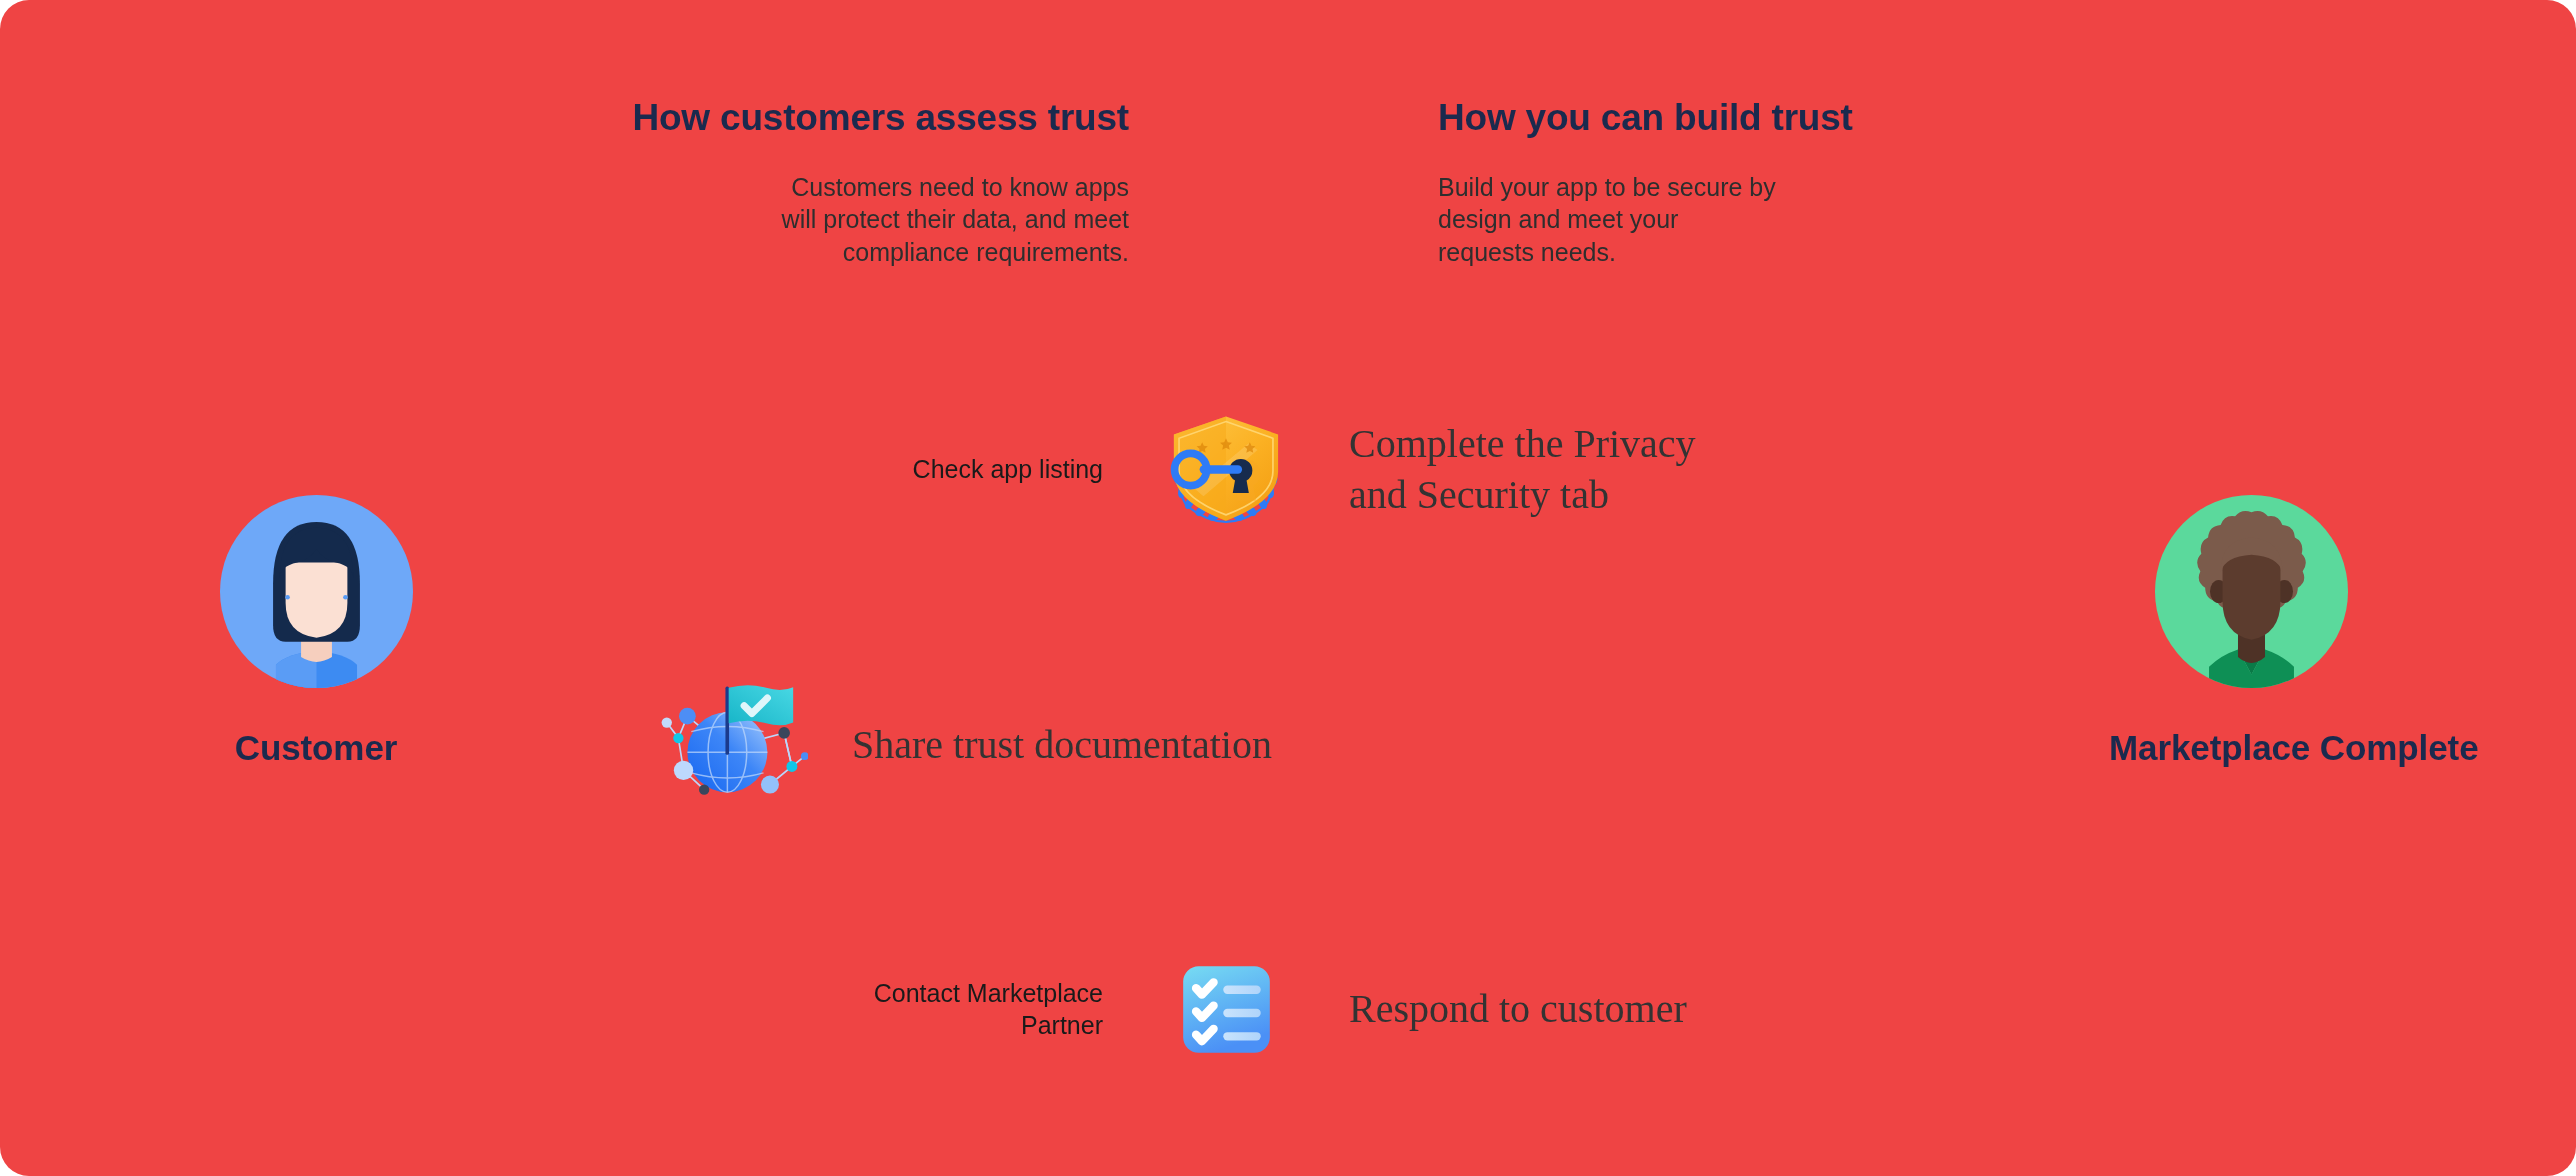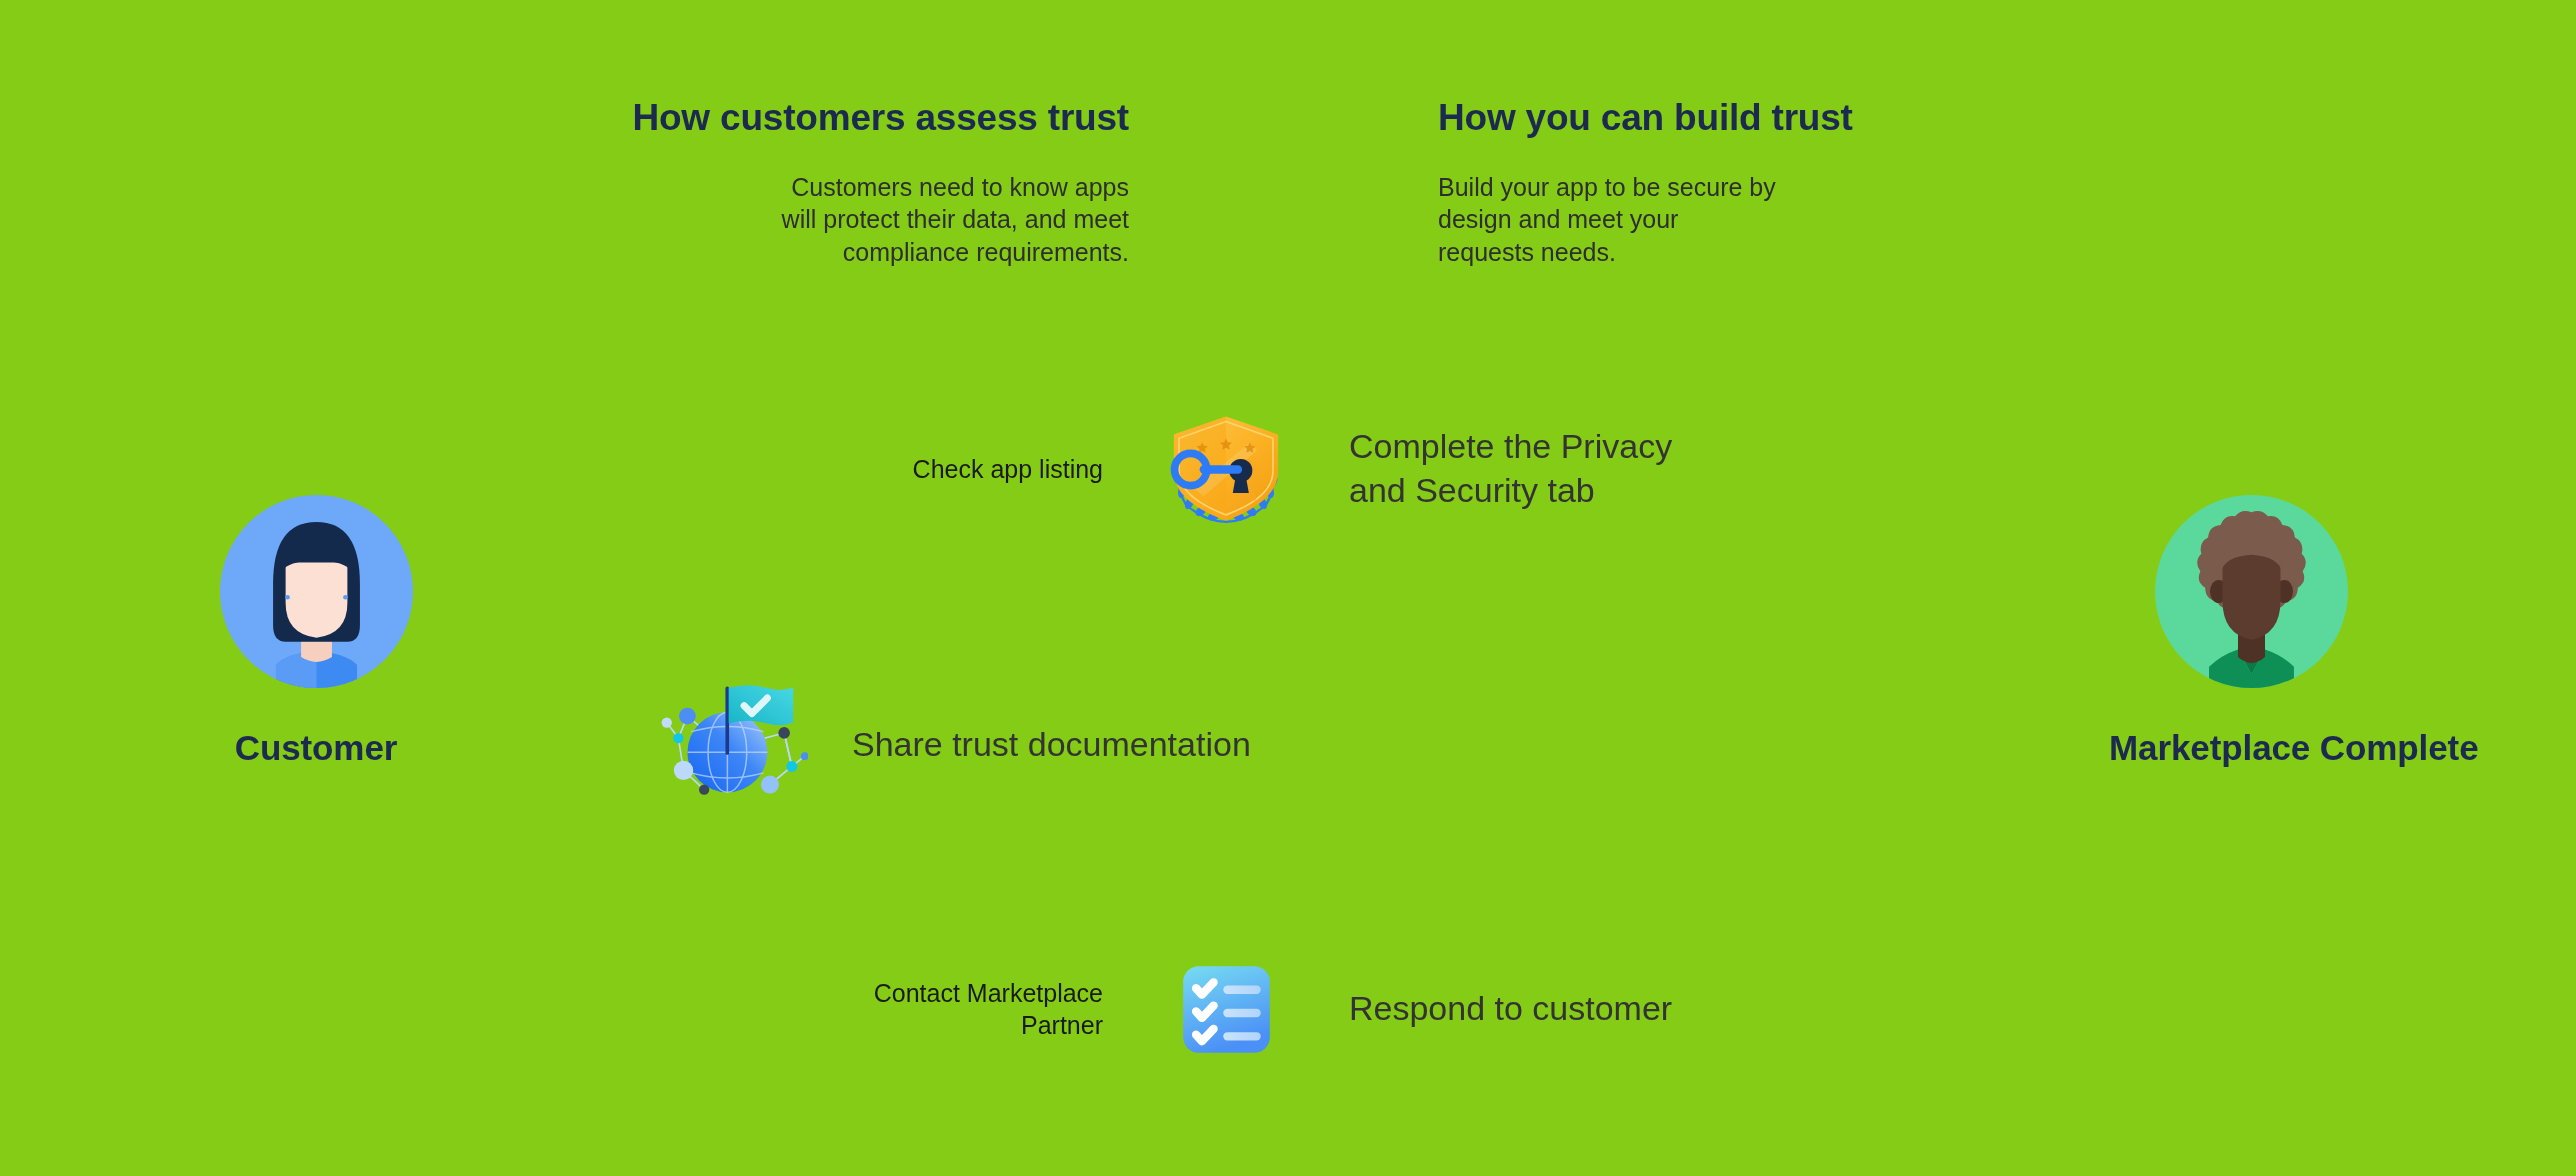--- a/index.html
+++ b/index.html
@@ -9,21 +9,22 @@
     height: 1176px;
     background: #ffffff;
     font-family: "Liberation Sans", sans-serif;
     overflow: hidden;
   }
 
   .canvas {
     position: relative;
     width: 2576px;
     height: 1176px;
-    background: #84cc16;
+    background: #ef4444;
+    border-radius: 29px;
   }
 
   
   .col-header {
     position: absolute;
     top: 97px;
   }
   .col-header.left  { left: 555px;  width: 574px;  text-align: right; }
   .col-header.right { left: 1438px; width: 477px;  text-align: left; }
 
@@ -91,24 +92,25 @@
   .row-icon {
     flex: 0 0 168px;
     display: flex;
     align-items: center;
     justify-content: center;
   }
   .row-right-text {
     flex: 1;
     text-align: left;
     padding-left: 39px;
-    font-size: 34px;
+    font-size: 40px;
     font-weight: 400;
     color: #333333;
     line-height: 1.28;
+    font-family: Liberation Serif, serif;
   }
   .row-left-text .ln, .row-right-text .ln { display: block; }
 
   .icon-svg { display: block; }
 </style>
 </head>
 <body>
 
 <div class="canvas">
 

